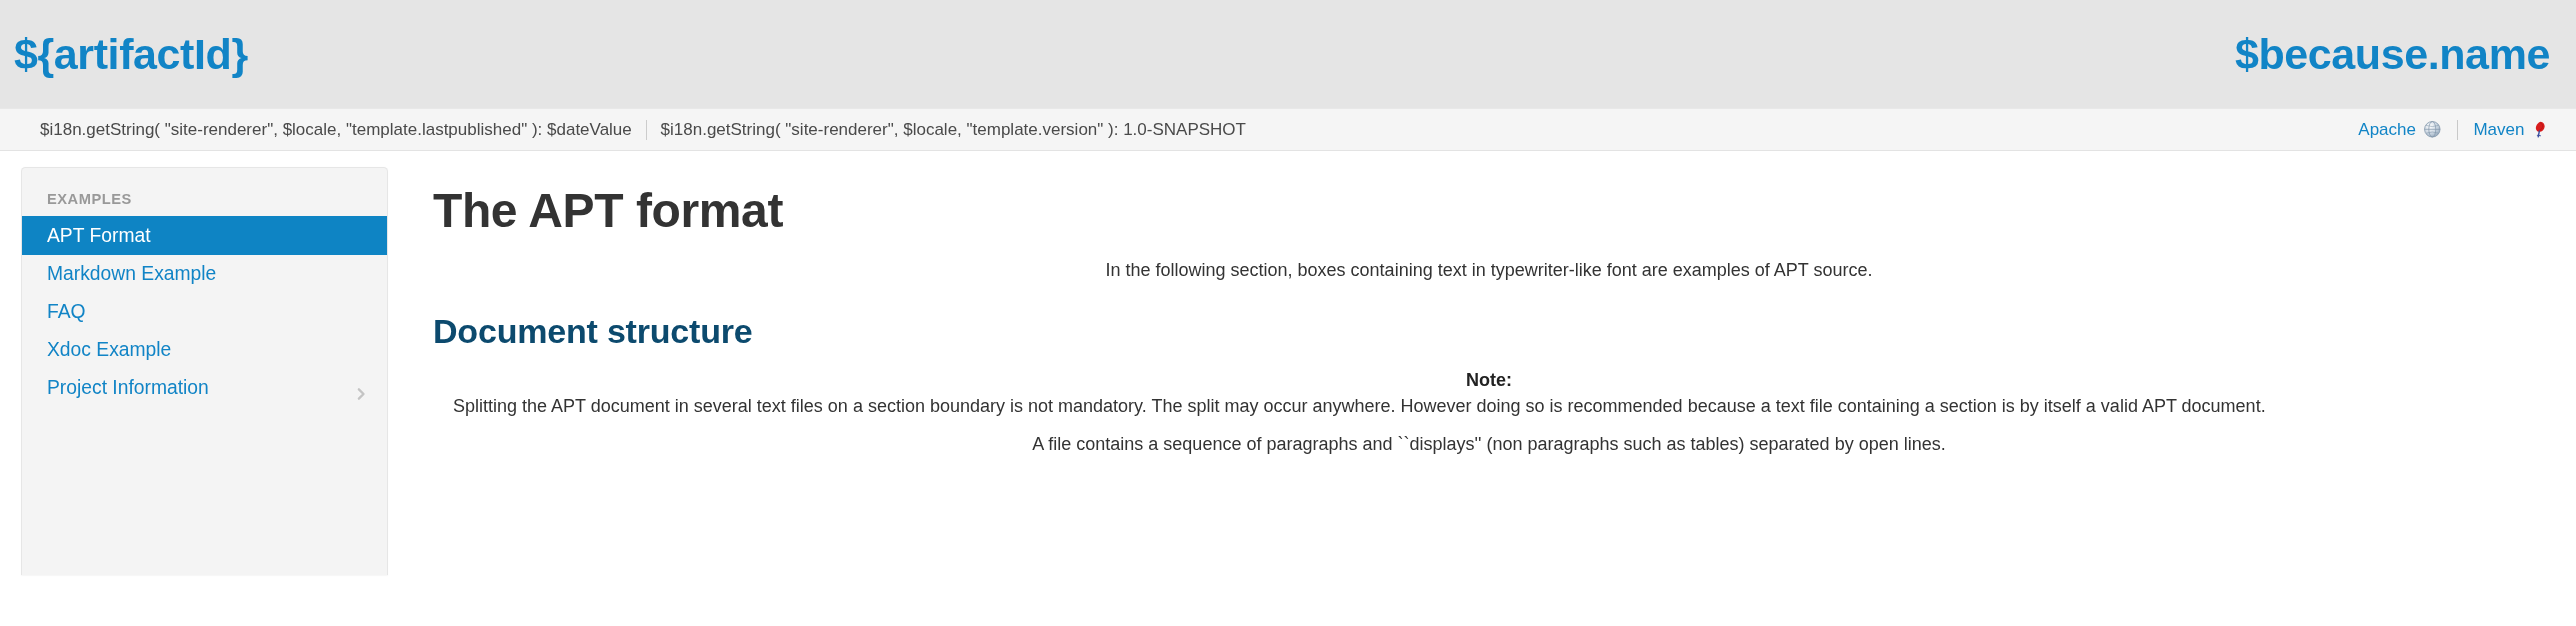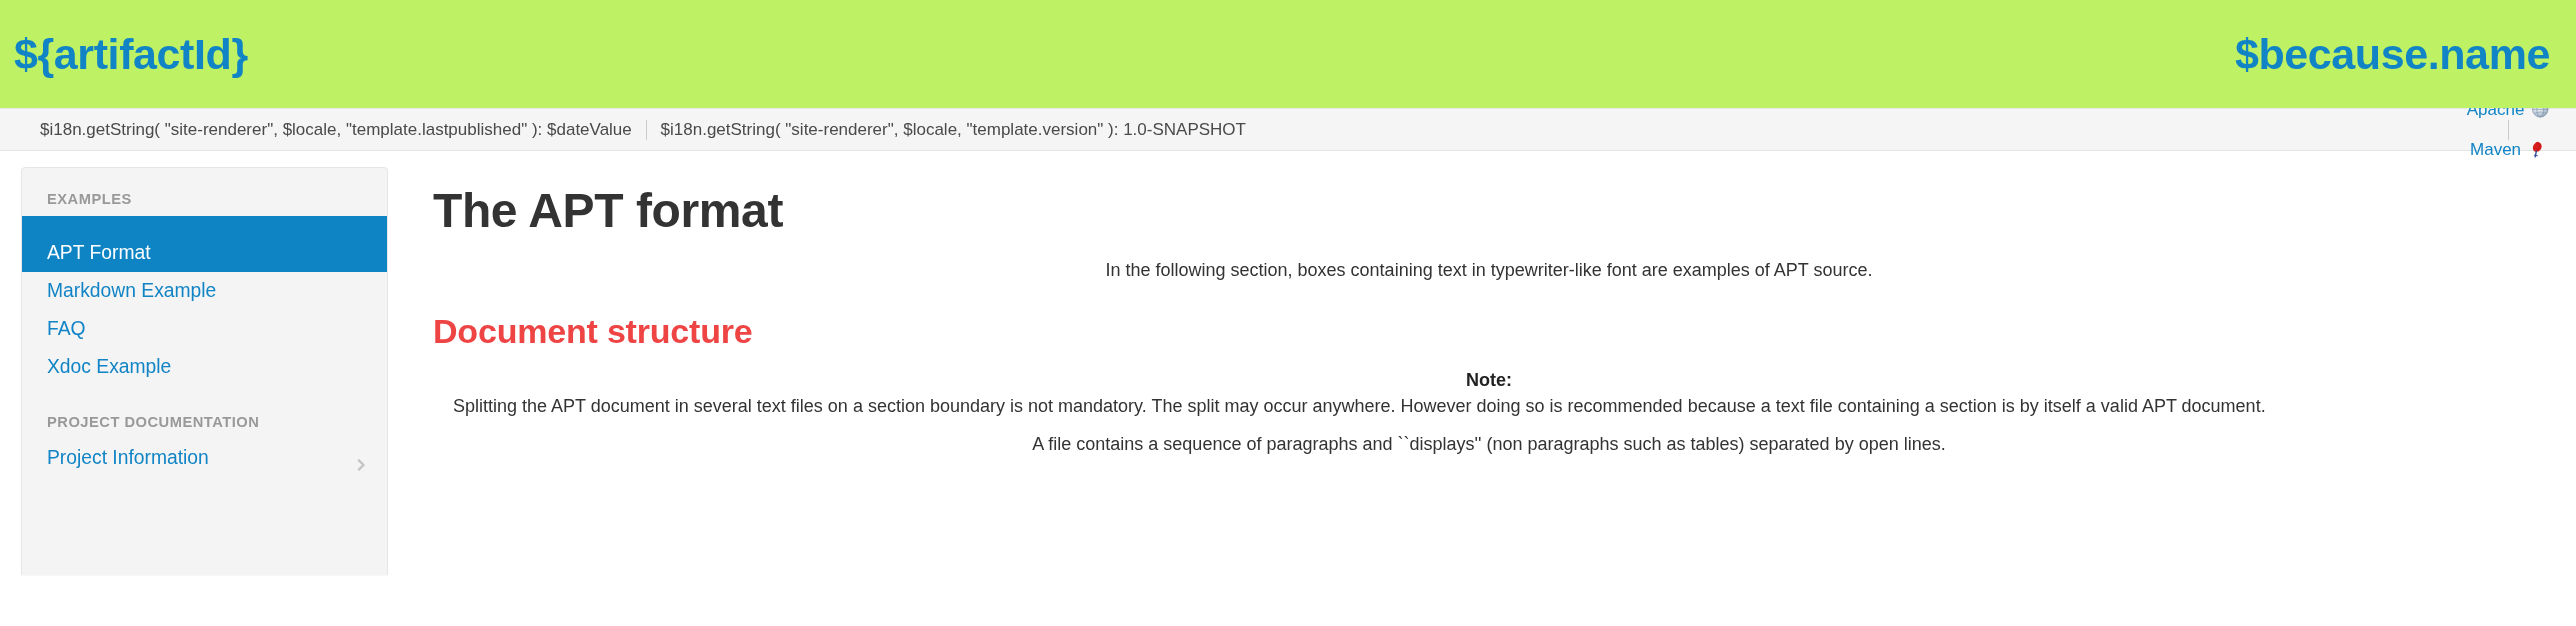--- a/index.html
+++ b/index.html
@@ -19,21 +19,21 @@
   .page {
     position: relative;
     width: 2576px;
     height: 626px;
   }
 
   
   .banner {
     position: relative;
     height: 108px;
-    background: #bef264;
+    background: #e5e5e5;
     display: flex;
     align-items: center;
     justify-content: space-between;
     padding: 0 26px 0 14px;
     box-sizing: border-box;
     gap: 16px;
   }
   .banner-left a,
   .banner-right a {
     text-decoration: none;
@@ -76,21 +76,20 @@
     display: inline-block;
     width: 0.8px;
     height: 20px;
     background: #cccccc;
     margin: 0 14px;
   }
   .banner-links {
     display: flex;
     align-items: center;
     white-space: nowrap;
-    flex-direction: column;
   }
   .banner-links a {
     color: #1184c6;
     text-decoration: none;
     font-size: 17px;
     display: inline-flex;
     align-items: center;
     gap: 7px;
   }
   .link-sep {
@@ -145,21 +144,21 @@
     font-size: 19.3px;
     color: #1184c6;
     text-decoration: none;
     padding: 6.2px 28px 6.2px 25px;
     line-height: 1.32;
     position: relative;
   }
   .nav-item.active {
     background: #0e84c4;
     color: #ffffff;
-    padding-top: 24px;
+    padding-top: 7px;
     padding-bottom: 7px;
   }
   .nav-item.has-children .chevron-right-icon {
     position: absolute;
     right: 20px;
     top: 50%;
     transform: translateY(-50%);
     width: 12.4px;
     height: 12.4px;
   }
@@ -174,21 +173,21 @@
     font-size: 48px;
     font-weight: bold;
     color: #333333;
     margin: 23px 0 20px 0;
     line-height: 1.05;
     letter-spacing: -0.4px;
   }
   h2.section-title {
     font-size: 34px;
     font-weight: bold;
-    color: #ef4444;
+    color: #0c4a6e;
     margin: 29px 0 17px 0;
     line-height: 1.1;
     letter-spacing: -0.2px;
   }
   p.body-text {
     font-size: 18px;
     line-height: 1.5;
     color: #333333;
     margin: 10.8px 0;
     text-align: center;
@@ -278,21 +277,20 @@
       <a href="#" class="nav-item">
         <span>Markdown Example</span>
       </a>
       <a href="#" class="nav-item">
         <span>FAQ</span>
       </a>
       <a href="#" class="nav-item">
         <span>Xdoc Example</span>
       </a>
 
-      <div class="nav-heading second">Project Documentation</div>
 
       <a href="#" class="nav-item has-children">
         <span>Project Information</span>
         <span class="chevron-right-icon">
           <svg viewBox="0 0 16 16" width="12.4" height="12.4" aria-hidden="true">
             <path d="M5 2 L11 8 L5 14" fill="none" stroke="#c4c4c4" stroke-width="3" stroke-linecap="round" stroke-linejoin="round"></path>
           </svg>
         </span>
       </a>
     </nav>

